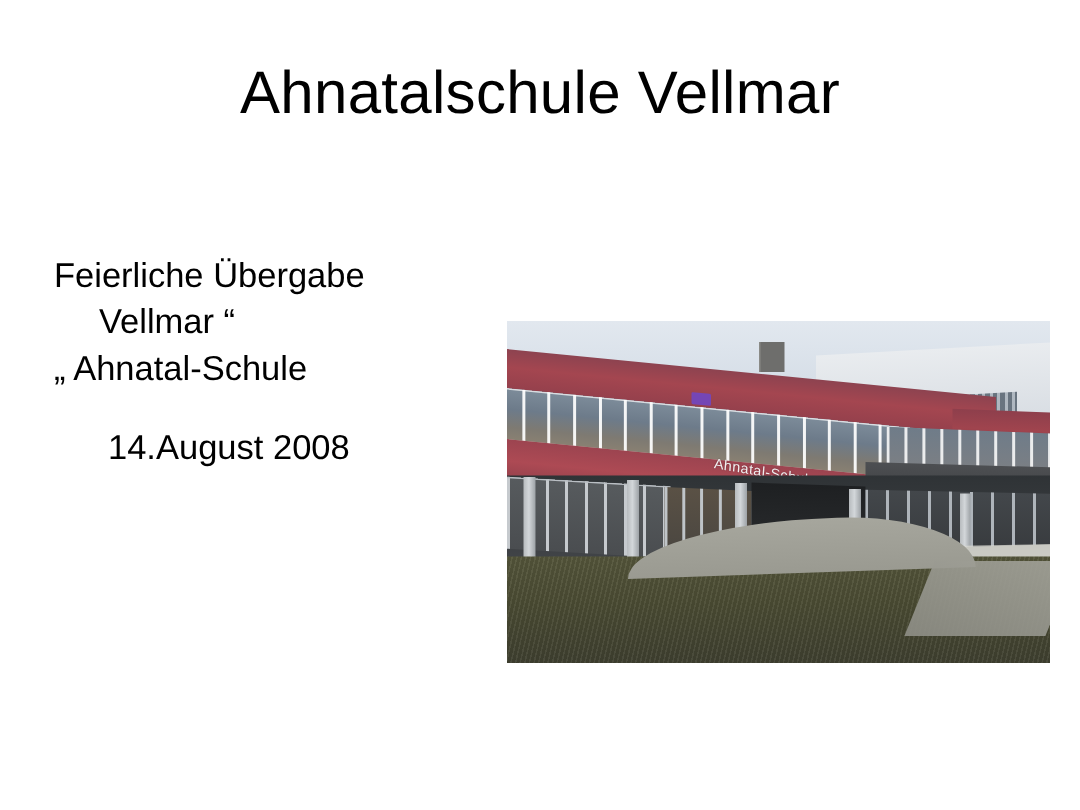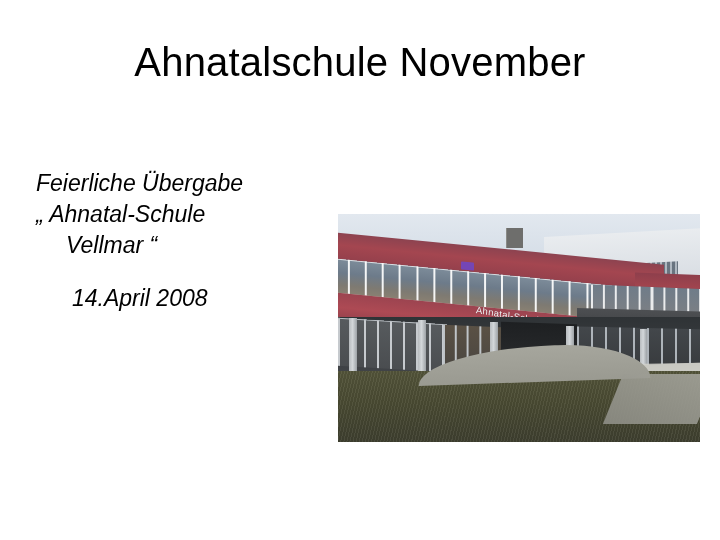--- a/index.html
+++ b/index.html
@@ -36,21 +36,20 @@
     position: absolute;
     left: 36px;
     top: 168px;
     width: 300px;
   }
   .body-line {
     font-size: 23px;
     line-height: 31px;
     color: #000000;
     white-space: pre;
-    font-style: italic;
   }
   .line-indent {
     padding-left: 30px;
   }
   .line-center-am {
     padding-left: 130px;
   }
   .line-date {
     padding-left: 36px;
   }
@@ -340,28 +339,28 @@
     width: 26%;
     height: 22%;
     background: linear-gradient(200deg, #a3a39a 0%, #8e8e86 100%);
     transform: skewX(-22deg);
     opacity: .9;
   }
 </style>
 </head>
 <body>
 
-<div id="slide-title">Ahnatalschule November</div>
+<div id="slide-title">Ahnatalschule Vellmar</div>
 
 <div id="body-text">
   <div class="body-line">Feierliche Übergabe</div>
+  <div class="body-line line-indent">Vellmar “</div>
   <div class="body-line">„ Ahnatal-Schule</div>
-  <div class="body-line line-indent">Vellmar “</div>
   <div class="spacer-line"></div>
-  <div class="body-line line-date">14.April 2008</div>
+  <div class="body-line line-date">14.August 2008</div>
 </div>
 
 <div id="school-photo">
   <div class="photo-inner">
 
     <div class="sky"></div>
 
     <div class="annex"></div>
     <div class="annex-windows"></div>
 

